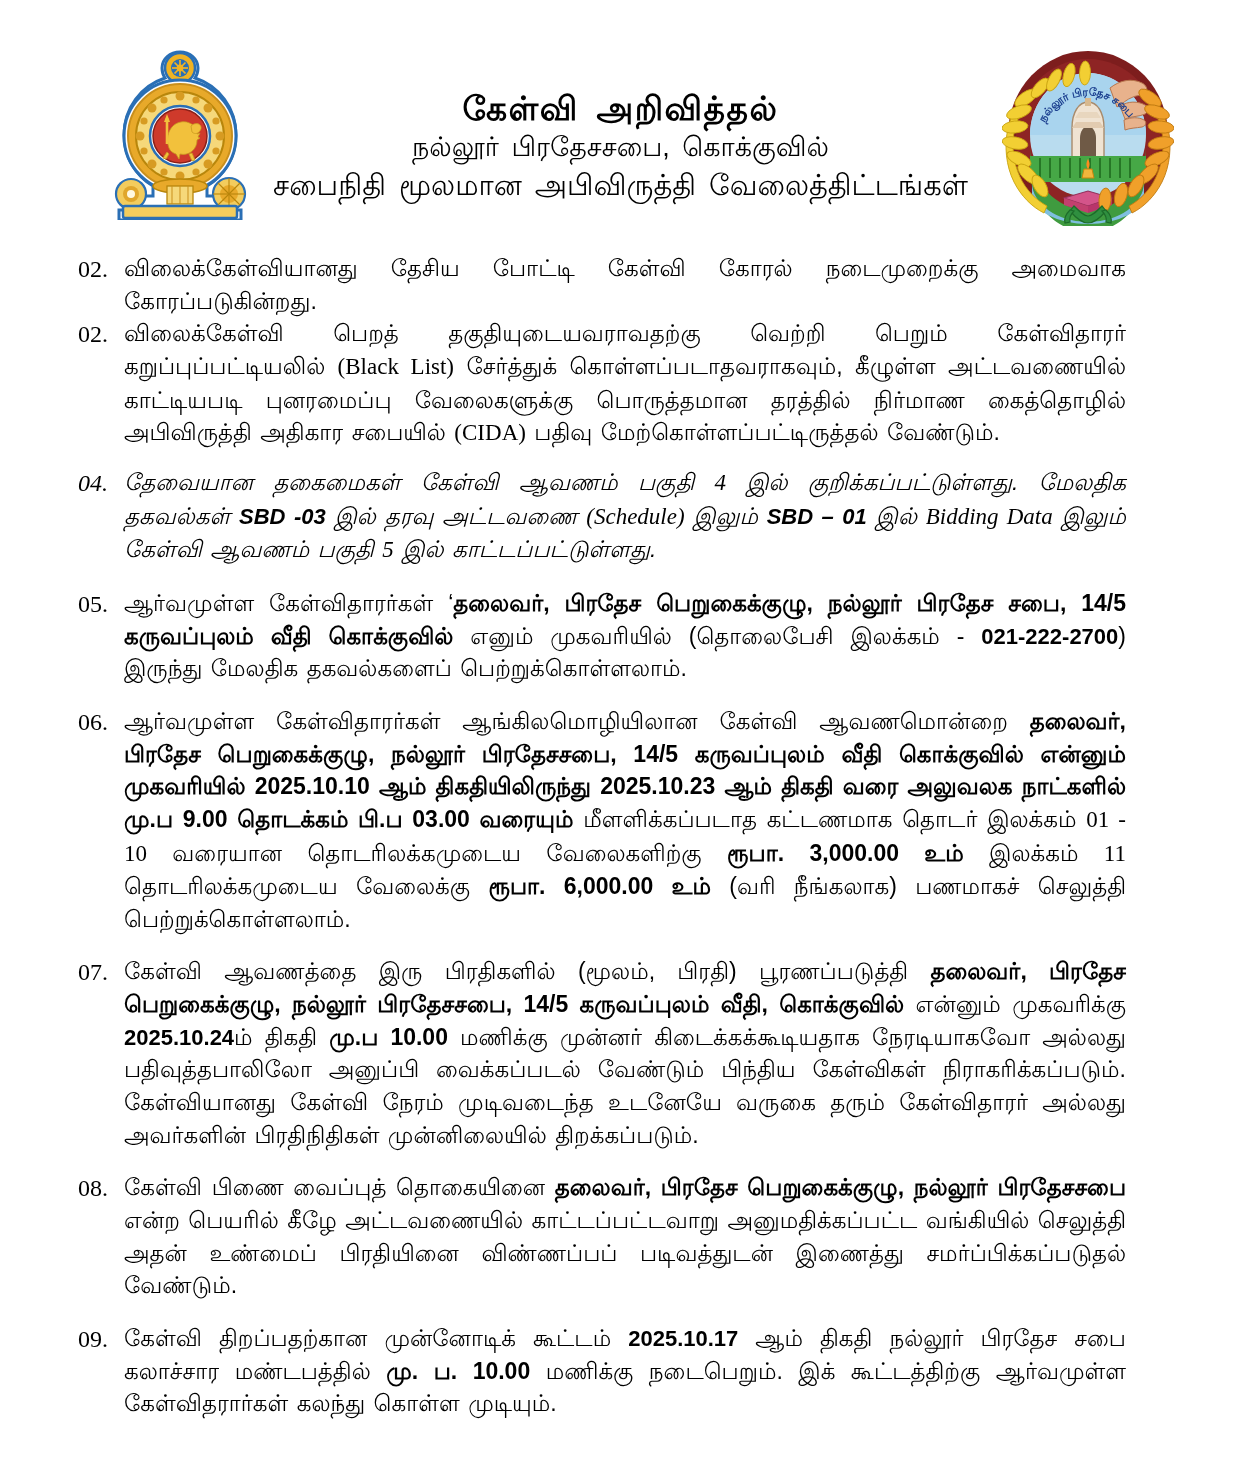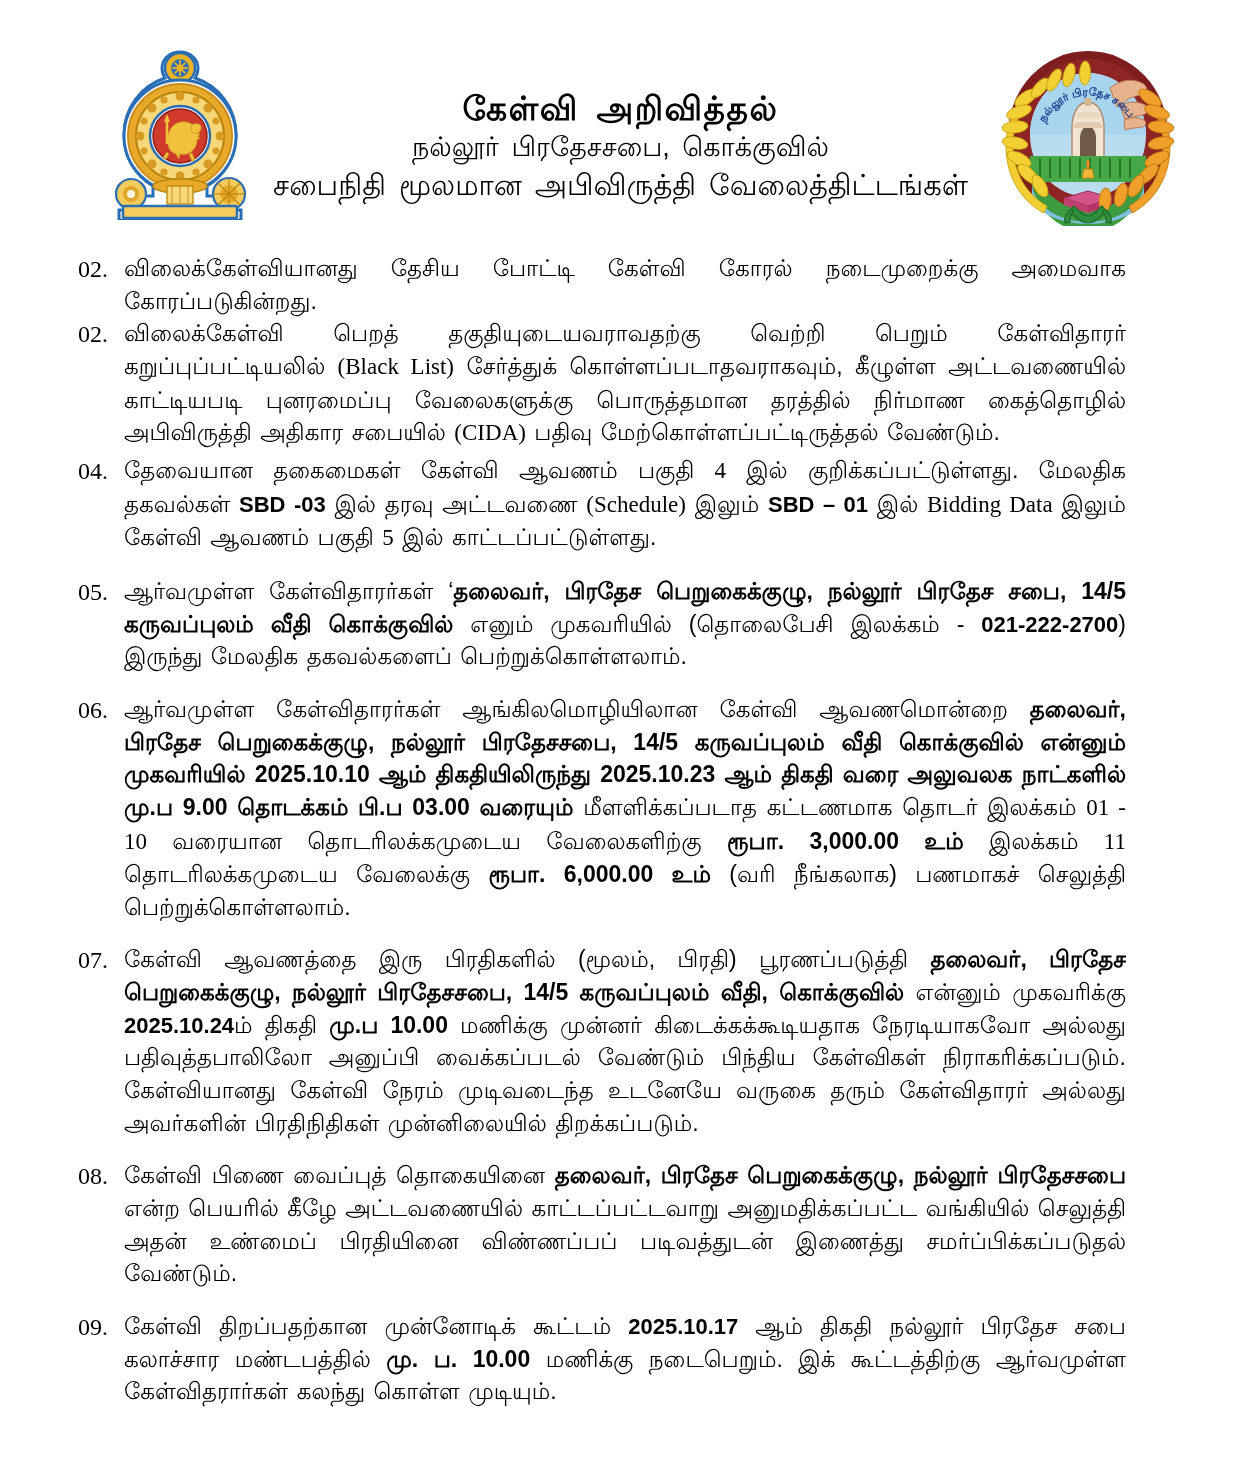--- a/index.html
+++ b/index.html
@@ -85,21 +85,21 @@
     left: 78px;
     top: 252px;
     width: 1048px;
   }
 
   .clause {
     display: flex;
     align-items: flex-start;
     margin-bottom: 0px;
   }
-  .clause.gap-md { margin-top: 4px; }
+  .clause.gap-md { margin-top: 16px; font-style: italic; }
   .clause.gap-lg { margin-top: 20px; justify-content: center; }
 
   .clause-num {
     width: 46px;
     flex: 0 0 46px;
     font-family: "Liberation Serif", "DejaVu Serif", serif;
     font-size: 24px;
     line-height: 1.38;
     padding-top: 1px;
   }

